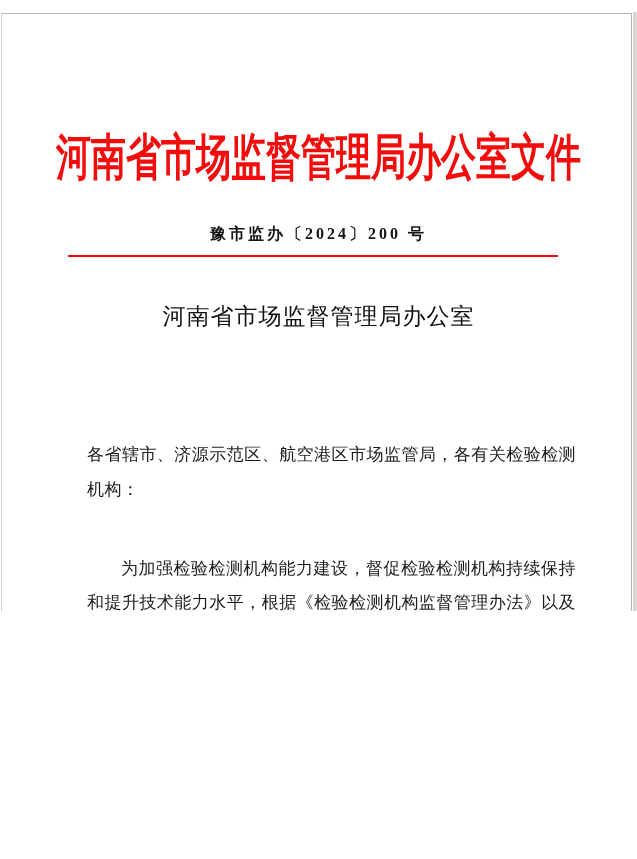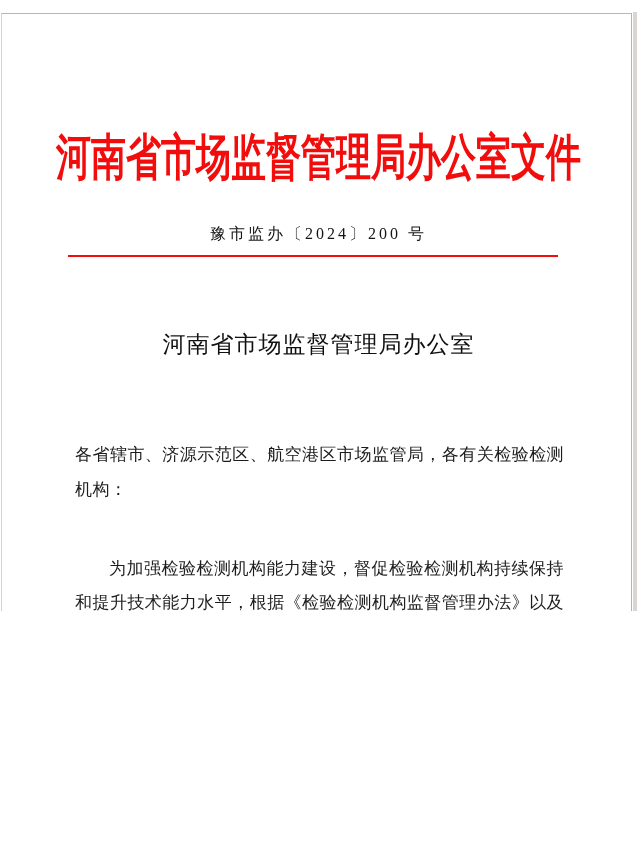--- a/index.html
+++ b/index.html
@@ -55,41 +55,41 @@
     white-space: nowrap;
   }
   .doc-number {
     position: absolute;
     left: 0; top: 224px;
     width: 637px;
     text-align: center;
     font-size: 16px;
     letter-spacing: 3px;
     color: #141414;
+    font-weight: bold;
   }
   .red-rule {
     position: absolute;
     left: 68px; top: 255px;
     width: 490px; height: 2px;
     background: #f20d0d;
   }
   .doc-title {
     position: absolute;
     left: 0; top: 298px;
     width: 637px;
     text-align: center;
     font-size: 23px;
     line-height: 38.5px;
     letter-spacing: 1px;
     color: #101010;
-    margin-top: 28px;
   }
   .body-block {
     position: absolute;
-    left: 75px; top: 438px;
+    left: 87px; top: 438px;
     width: 489px;
     font-size: 17px;
     line-height: 34.8px;
     letter-spacing: 0.4px;
     text-align: justify;
     color: #1c1c1c;
   }
   .body-block p { margin: 0; }
   .body-block p.indent { text-indent: 2em; margin-top: 44px; }
   .section-heading {

